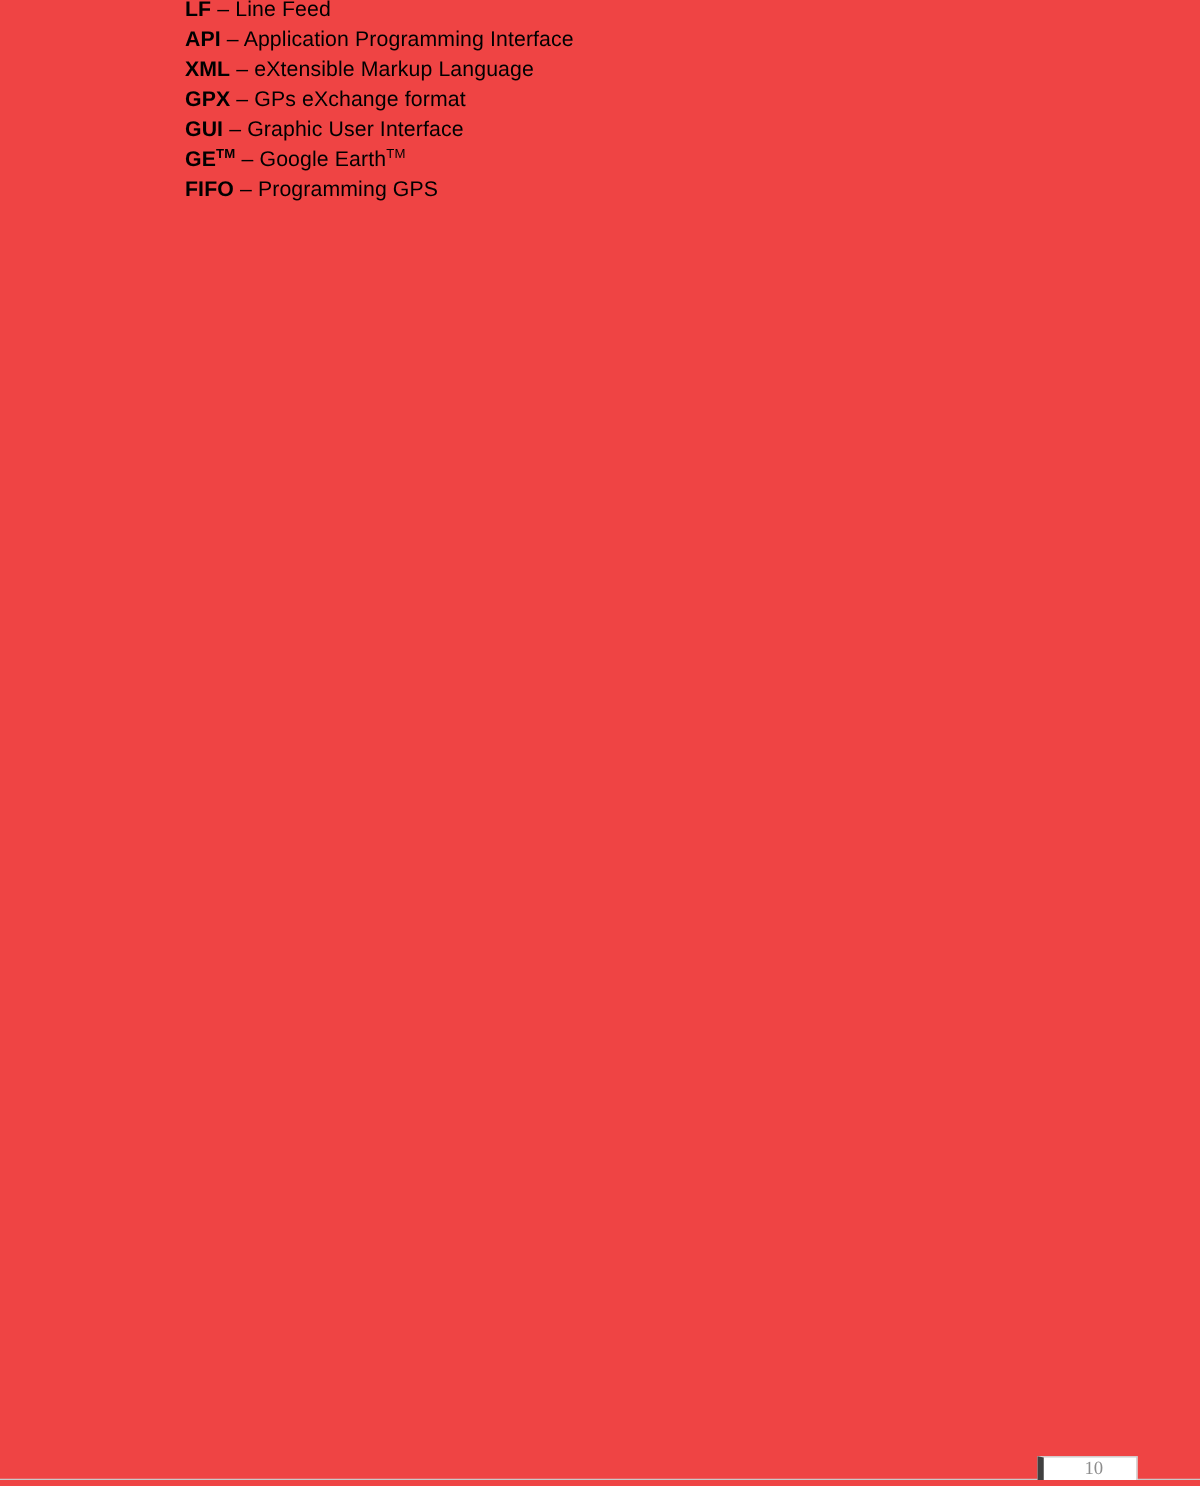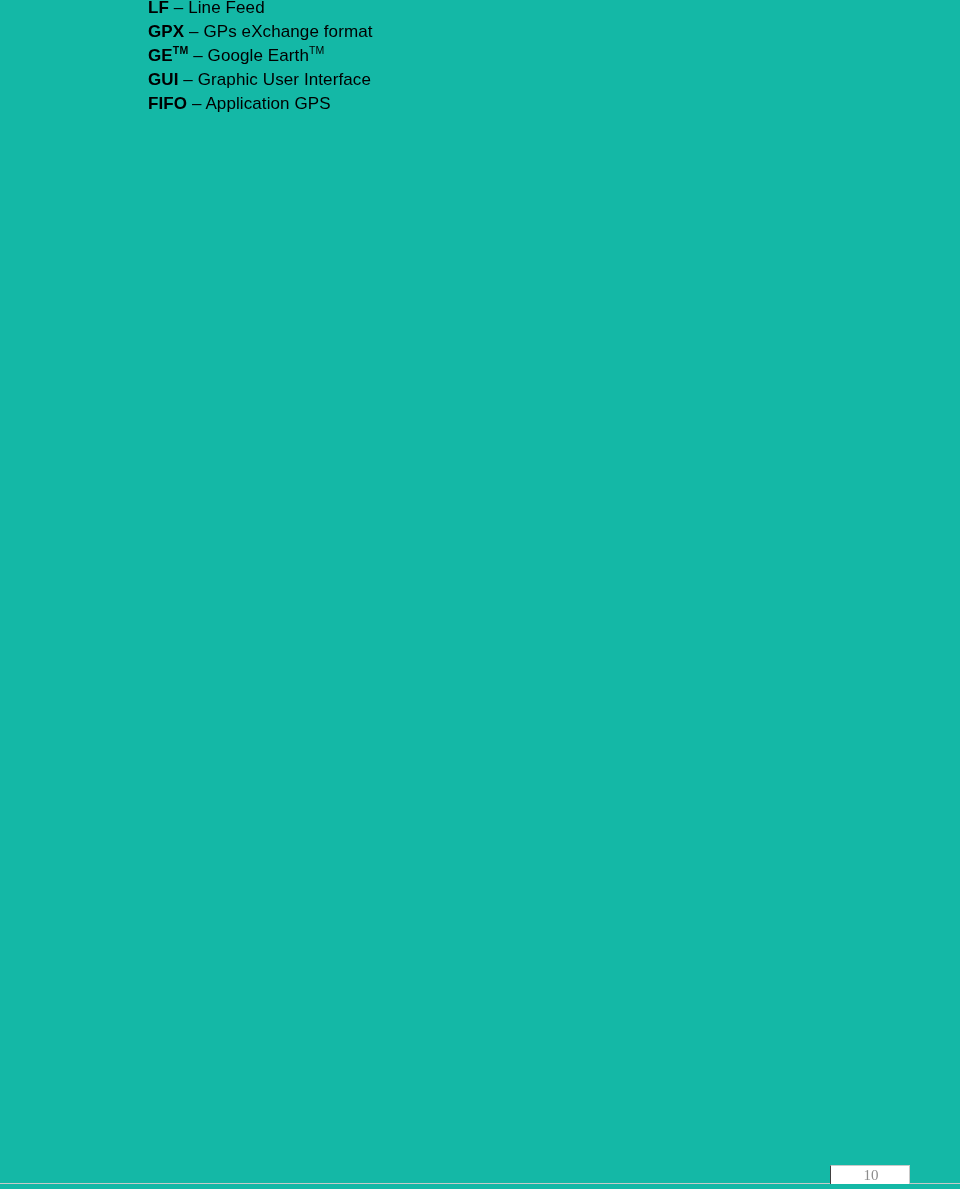--- a/index.html
+++ b/index.html
@@ -5,21 +5,21 @@
   html, body {
     margin: 0;
     padding: 0;
     background: #ffffff;
   }
 
   .page {
     position: relative;
     width: 960px;
     height: 1189px;
-    background: #14b8a6;
+    background: #ef4444;
     overflow: hidden;
     font-family: "Liberation Sans", sans-serif;
     text-decoration: underline;
   }
 
   
   .abbr-list {
     position: absolute;
     left: 148px;
     top: -4px;
@@ -75,21 +75,21 @@
     background: #c9c9c9;
   }
 
   .pagenum-box {
     position: absolute;
     left: 830px;
     bottom: 5px;
     width: 80px;
     height: 19px;
     border-top: 1px solid #c9c9c9;
-    border-left: 1px solid #404040;
+    border-left: 5px solid #404040;
     border-right: 1px solid #c9c9c9;
     background: #ffffff;
     box-sizing: border-box;
   }
 
   .pagenum {
     position: absolute;
     left: 0;
     top: 1px;
     width: 80px;
@@ -99,24 +99,26 @@
     font-family: "Liberation Serif", serif;
   }
 </style>
 </head>
 <body>
 
 <div class="page">
 
   <div class="abbr-list">
       <div class="abbr-line"><span class="abbr-term">LF</span><span class="abbr-dash"> – </span><span class="abbr-def">Line Feed</span></div>
+      <div class="abbr-line"><span class="abbr-term">API</span><span class="abbr-dash"> – </span><span class="abbr-def">Application Programming Interface</span></div>
+      <div class="abbr-line"><span class="abbr-term">XML</span><span class="abbr-dash"> – </span><span class="abbr-def">eXtensible Markup Language</span></div>
       <div class="abbr-line"><span class="abbr-term">GPX</span><span class="abbr-dash"> – </span><span class="abbr-def">GPs eXchange format</span></div>
+      <div class="abbr-line"><span class="abbr-term">GUI</span><span class="abbr-dash"> – </span><span class="abbr-def">Graphic User Interface</span></div>
       <div class="abbr-line"><span class="abbr-term">GE</span><sup class="tm tm-bold">TM</sup><span class="abbr-dash"> – </span><span class="abbr-def">Google Earth</span><sup class="tm">TM</sup></div>
-      <div class="abbr-line"><span class="abbr-term">GUI</span><span class="abbr-dash"> – </span><span class="abbr-def">Graphic User Interface</span></div>
-      <div class="abbr-line"><span class="abbr-term">FIFO</span><span class="abbr-dash"> – </span><span class="abbr-def">Application GPS</span></div>
+      <div class="abbr-line"><span class="abbr-term">FIFO</span><span class="abbr-dash"> – </span><span class="abbr-def">Programming GPS</span></div>
     </div>
 
   <div class="footer">
     <div class="footer-rule"></div>
     <div class="pagenum-box">
       <div class="pagenum">10</div>
     </div>
   </div>
 
 </div>

